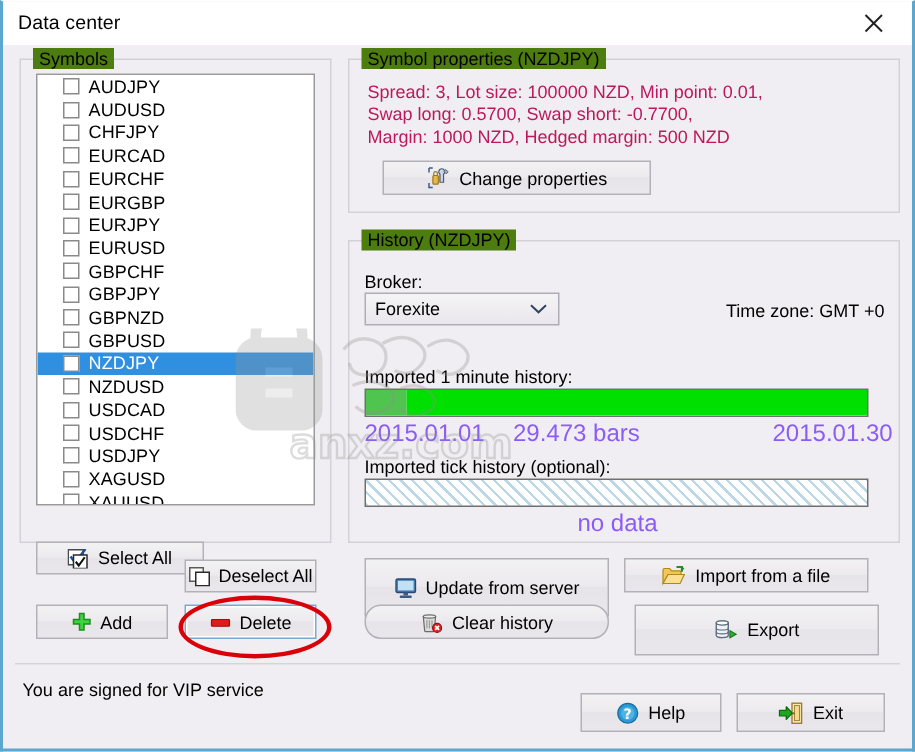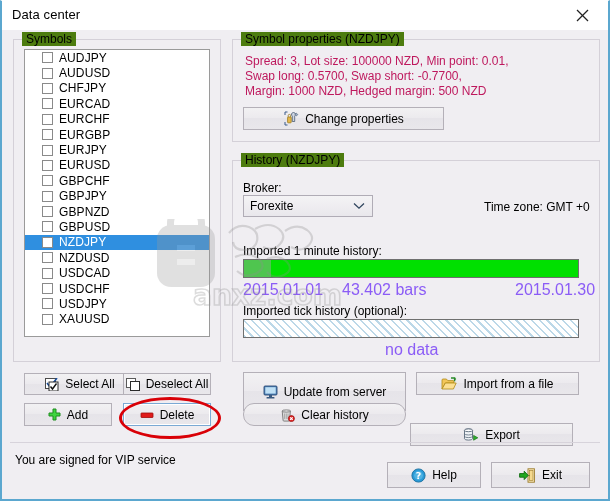--- a/index.html
+++ b/index.html
@@ -193,26 +193,30 @@
         <div class="sym-row">
           <div class="sym-cb"></div>
           <span class="sym-label">USDCHF</span>
         </div>
         <div class="sym-row">
           <div class="sym-cb"></div>
           <span class="sym-label">USDJPY</span>
         </div>
         <div class="sym-row">
           <div class="sym-cb"></div>
+          <span class="sym-label">XAGUSD</span>
+        </div>
+        <div class="sym-row">
+          <div class="sym-cb"></div>
           <span class="sym-label">XAUUSD</span>
         </div>
       </div>
   </div>
 
-  <div class="btn" style="left:22px;top:372px;width:112px;height:22px;">
+  <div class="btn" style="left:22px;top:360px;width:112px;height:22px;">
     <span class="ico">
       <svg width="14" height="13" viewBox="0 0 14 13">
         <rect x="0.5" y="0.5" width="10" height="10" fill="#fff" stroke="#4a4a4a"></rect>
         <path d="M2 5 L5 9 L12 0" fill="none" stroke="#1b4f9c" stroke-width="1.6"></path>
         <rect x="4" y="4" width="9" height="9" fill="#fff" stroke="#2a2a2a"></rect>
         <path d="M5.5 8.5 L7.5 11 L11.5 5.5" fill="none" stroke="#111" stroke-width="1.4"></path>
       </svg>
     </span>
     <span>Select All</span>
   </div>
@@ -249,21 +253,21 @@
 
   <div class="group" style="left:230px;top:31px;width:368px;height:110px;padding-left:36px;">
     <div class="gb-border"></div>
     <div class="gb-label">Symbol properties (NZDJPY)</div>
 
     <div class="props-text" style="left:13px;top:22px;width:344px;">Spread: 3, Lot size: 100000 NZD, Min point: 0.01,
 Swap long: 0.5700, Swap short: -0.7700,
 Margin: 1000 NZD, Hedged margin: 500 NZD</div>
   </div>
 
-  <div class="btn" style="left:241px;top:106px;width:201px;height:23px;">
+  <div class="btn" style="left:253px;top:106px;width:179px;height:23px;">
     <span class="ico">
       <svg width="16" height="15" viewBox="0 0 16 15">
         <path d="M2 1 H4.5 M2 1 V4 M2 11 V14 H4.5" fill="none" stroke="#3a5a8a" stroke-width="1"></path>
         <path d="M10.5 1.5 a2 2 0 0 0 -1.2 3.6 l0 5.4 h2.4 l0 -5.4 a2 2 0 0 0 -1.2 -3.6 z" fill="#cfd6e2" stroke="#4a5a72" stroke-width="0.8"></path>
         <rect x="4.6" y="6" width="3.6" height="5.8" rx="0.6" fill="#e8b84b" stroke="#9a7a1c" stroke-width="0.8"></rect>
         <path d="M5.2 6 v-1.4 a1.2 1.2 0 0 1 2.4 0 V6" fill="none" stroke="#9a7a1c" stroke-width="0.8"></path>
         <path d="M13.2 2 l1.6 1.6 -1.3 1.3 -1.6 -1.6 z" fill="#9fb0c6" stroke="#4a5a72" stroke-width="0.6"></path>
       </svg>
     </span>
     <span>Change properties</span>
@@ -288,21 +292,21 @@
   <div class="lbl" style="left:482px;top:199px;">Time zone: GMT +0</div>
 
   <div class="lbl" style="left:241px;top:243px;">Imported 1 minute history:</div>
 
   <div class="prog-outer" style="left:241px;top:258px;width:336px;">
     <div class="prog-a" style="width:8%;"></div>
     <div class="prog-b" style="width:92%;"></div>
   </div>
 
   <div class="prog-caption" style="left:241px;top:280px;">2015.01.01</div>
-  <div class="prog-caption" style="left:340px;top:280px;">43.402 bars</div>
+  <div class="prog-caption" style="left:340px;top:280px;">29.473 bars</div>
   <div class="prog-caption" style="left:513px;top:280px;">2015.01.30</div>
 
   <div class="lbl" style="left:241px;top:303px;">Imported tick history (optional):</div>
 
   <div class="hatch-bar" style="left:241px;top:318px;width:336px;"></div>
 
   <div class="prog-caption" style="left:383px;top:340px;">no data</div>
 
   <div class="btn" style="left:241px;top:371px;width:163px;height:39px;">
     <span class="ico">
@@ -334,21 +338,21 @@
         <path d="M2.2 3 h8.2 l-0.9 9.4 a0.8 0.8 0 0 1 -0.8 0.7 H3.9 a0.8 0.8 0 0 1 -0.8 -0.7 z" fill="#dcdcdc" stroke="#6a6a6a" stroke-width="0.8"></path>
         <ellipse cx="6.3" cy="3" rx="4.1" ry="1.1" fill="#efefef" stroke="#6a6a6a" stroke-width="0.8"></ellipse>
         <path d="M4.6 5.5 v5.4 M6.3 5.5 v5.4 M8 5.5 v5.4" stroke="#9a9a9a" stroke-width="0.8"></path>
         <circle cx="11.4" cy="10.6" r="3" fill="#e02020" stroke="#9c1010" stroke-width="0.8"></circle>
         <path d="M10.1 9.3 L12.7 11.9 M12.7 9.3 L10.1 11.9" stroke="#fff" stroke-width="1.2"></path>
       </svg>
     </span>
     <span>Clear history</span>
   </div>
 
-  <div class="btn" style="left:408px;top:402px;width:163px;height:23px;margin-top:20px;">
+  <div class="btn" style="left:421px;top:402px;width:163px;height:34px;">
     <span class="ico">
       <svg width="16" height="14" viewBox="0 0 16 14">
         <path d="M1.5 2.3 a4 1.4 0 0 1 8 0 v8.4 a4 1.4 0 0 1 -8 0 z" fill="#eef2f6" stroke="#5a6a7a" stroke-width="0.9"></path>
         <ellipse cx="5.5" cy="2.3" rx="4" ry="1.4" fill="#fff" stroke="#5a6a7a" stroke-width="0.9"></ellipse>
         <path d="M1.5 5.6 a4 1.4 0 0 0 8 0 M1.5 8.2 a4 1.4 0 0 0 8 0" fill="none" stroke="#5a6a7a" stroke-width="0.8"></path>
         <path d="M10.6 7.4 l4.2 2.4 -4.2 2.4 z" fill="#2fae2f" stroke="#157515" stroke-width="0.7"></path>
       </svg>
     </span>
     <span>Export</span>
   </div>

